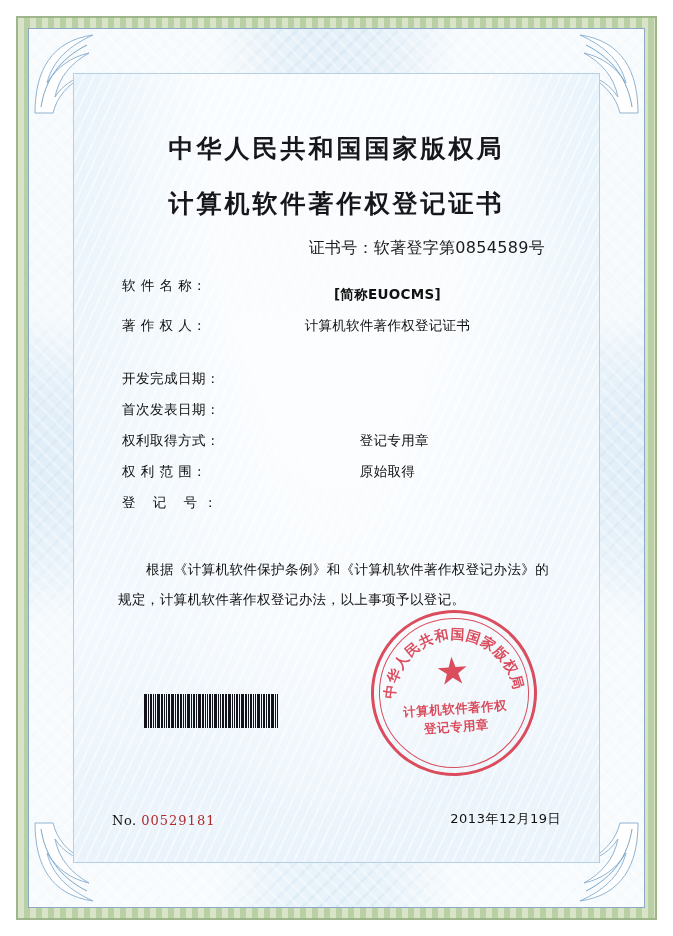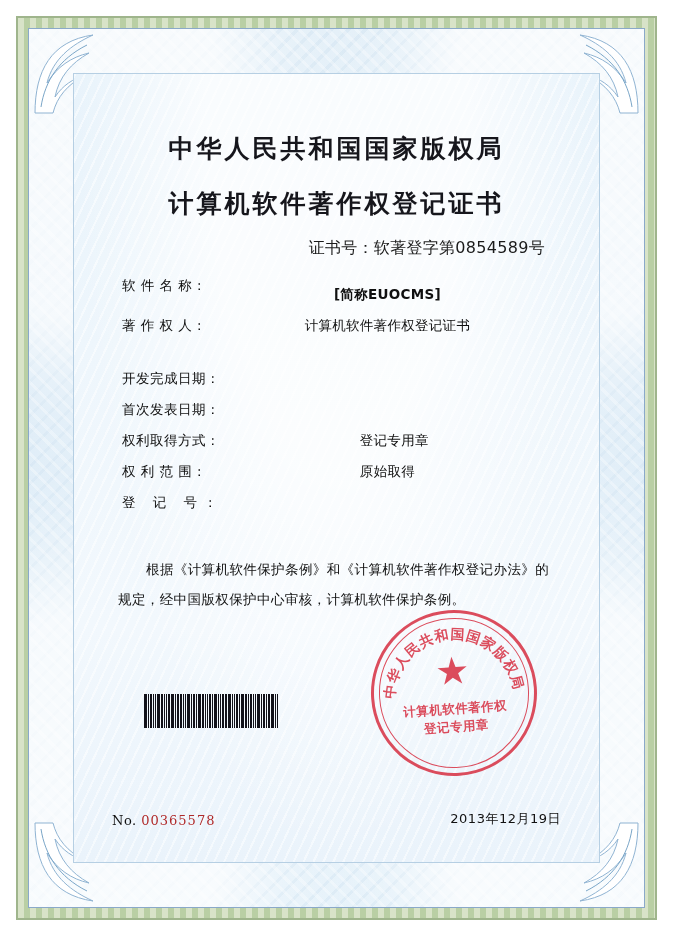--- a/index.html
+++ b/index.html
@@ -359,21 +359,21 @@
 
             <div class="row">
               <span class="label sp">登 记 号</span>
               <span class="colon">：</span>
             </div>
 
           </div>
 
           <div class="para">
             <span class="indent"></span><span>根据《计算机软件保护条例》和《计算机软件著作权登记办法》的</span><br>
-            <span>规定，经中国版权保护中心审核，计算机软件保护条例。</span>
+            <span>规定，计算机软件著作权登记办法，以上事项予以登记。</span>
           </div>
 
         </div>
 
         <div class="barcode-wrap">
           <div class="barcode" id="barcode-bars">
               <i style="width: 3px;"></i>
               <i style="width: 1px;"></i>
               <i style="width: 2px;"></i>
               <i style="width: 1px;"></i>
@@ -437,21 +437,21 @@
             </text>
           </svg>
           <div class="star">★</div>
           <div class="l1">计算机软件著作权</div>
           <div class="l2">登记专用章</div>
         </div>
 
         <div class="footer">
           <div class="no">
             <span>No.</span>
-            <span class="num">00365578</span>
+            <span class="num">00529181</span>
           </div>
           <div class="date">2013年12月19日</div>
         </div>
 
       </div>
     </div>
   </div>
 </div>
 
 </body></html>

